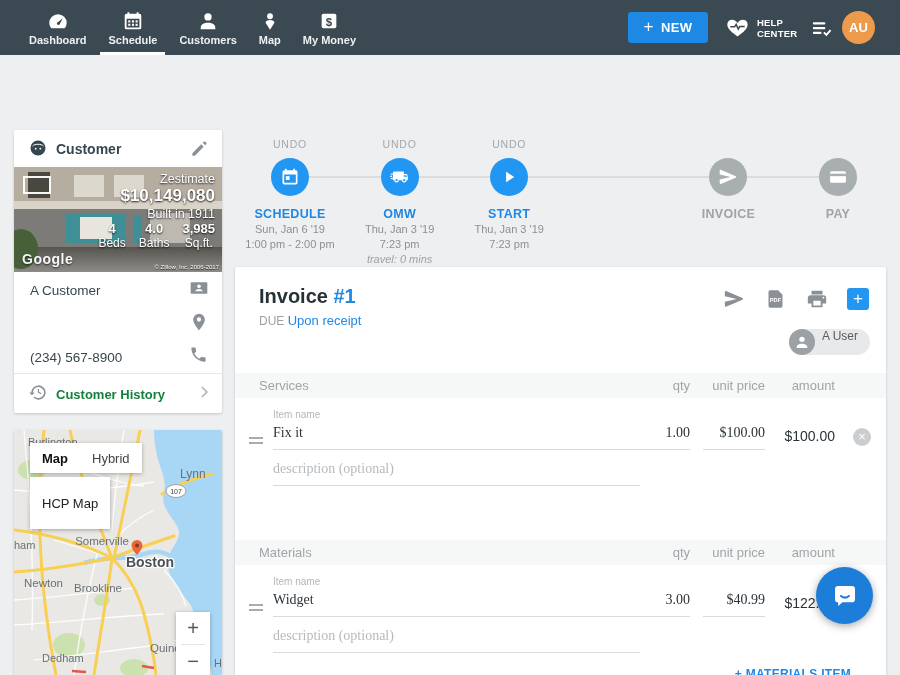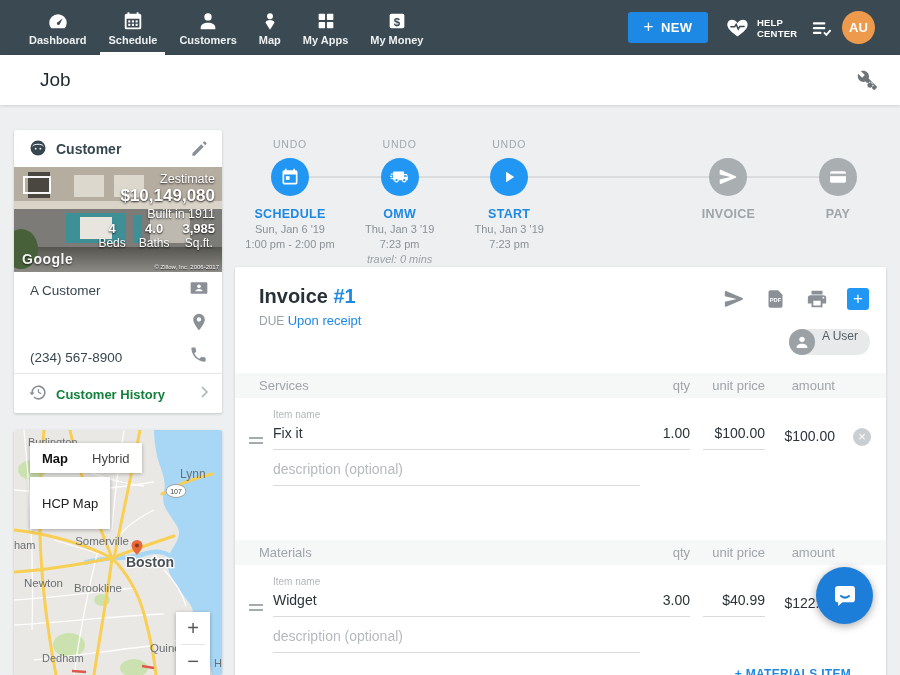--- a/index.html
+++ b/index.html
@@ -102,21 +102,21 @@
   .assignee .nm{font-size:12px;color:#565D62;}
   .band{position:absolute;left:0;width:651px;height:25px;background:#F6F7F7;}
   .band span{position:absolute;top:5px;font-size:13px;color:#9FA5A9;}
   .b-name{left:24px;}
   .b-qty{left:395px;width:60px;text-align:right;}
   .b-unit{left:450px;width:80px;text-align:right;}
   .b-amt{left:520px;width:80px;text-align:right;}
   .drag{position:absolute;left:14px;width:14px;height:3px;border-top:2px solid #A5ABAE;border-bottom:2px solid #A5ABAE;cursor:grab;}
   .fld-lbl{position:absolute;left:38px;font-size:10px;color:#B3B7BA;}
   .fld{position:absolute;height:26px;border-bottom:1px solid #D8DADB;}
-  .fld input{width:100%;border:none;outline:none;background:transparent;font-family:Liberation Sans, sans-serif;
+  .fld input{width:100%;border:none;outline:none;background:transparent;font-family:Liberation Serif, serif;
              font-size:14px;color:#2B3338;padding:2px 2px 6px 0;}
   .fld input::placeholder{color:#B6BABD;}
   .fld.num input{text-align:right;}
   .f-name{left:38px;width:367px;}
   .f-qty{left:393px;width:62px;}
   .f-unit{left:468px;width:62px;}
   .amt{position:absolute;left:500px;width:100px;text-align:right;font-size:14px;color:#2B3338;}
   .xdel{position:absolute;left:618px;width:18px;height:18px;border-radius:50%;background:#CBCED0;color:#fff;
         font-size:13px;line-height:18px;text-align:center;cursor:pointer;}
   .add-link{position:absolute;left:400px;width:216px;text-align:right;font-size:12px;font-weight:bold;
@@ -171,31 +171,20 @@
         <span class="nav-ic">
           <svg width="22" height="22" viewBox="0 0 24 24" fill="#fff">
               <circle cx="12" cy="6.8" r="3.2"></circle>
               <path d="M12 11c-2.6 0-4.8 1.2-4.8 2.8L12 21.5l4.8-7.7C16.8 12.2 14.6 11 12 11z"></path>
             </svg>
         </span>
         <span class="nav-lbl">Map</span>
       </div>
       <div class="nav-item">
         <span class="nav-ic">
-          <svg width="22" height="22" viewBox="0 0 24 24" fill="#fff">
-              <rect x="4" y="4" width="7" height="7" rx=".8"></rect>
-              <rect x="13" y="4" width="7" height="7" rx=".8"></rect>
-              <rect x="4" y="13" width="7" height="7" rx=".8"></rect>
-              <rect x="13" y="13" width="7" height="7" rx=".8"></rect>
-            </svg>
-        </span>
-        <span class="nav-lbl">My Apps</span>
-      </div>
-      <div class="nav-item">
-        <span class="nav-ic">
           <svg width="22" height="22" viewBox="0 0 24 24">
               <rect x="4" y="4" width="16" height="16" rx="2" fill="#fff"></rect>
               <text x="12" y="17" font-size="12.5" font-weight="bold" fill="#3B4A52" text-anchor="middle" font-family="Liberation Sans,sans-serif">$</text>
             </svg>
         </span>
         <span class="nav-lbl">My Money</span>
       </div>
     </div>
 
     <button class="new-btn">
@@ -214,29 +203,20 @@
       <svg width="23" height="23" viewBox="0 0 24 24" fill="#fff">
           <rect x="3" y="5.5" width="13" height="2.2" rx="1"></rect>
           <rect x="3" y="10.5" width="13" height="2.2" rx="1"></rect>
           <rect x="3" y="15.5" width="9" height="2.2" rx="1"></rect>
           <path d="M14.5 16.1l2.6 2.6 4.4-4.9" fill="none" stroke="#fff" stroke-width="2"></path>
         </svg>
     </span>
     <div class="avatar">AU</div>
   </div>
 
-  <div class="pagebar">
-    <div class="page-title">Job</div>
-    <span class="job-tools">
-      <svg width="22" height="22" viewBox="0 0 24 24" fill="#6F7478">
-          <path d="M22.6 19.2l-8.8-8.8c.9-2.2.4-4.9-1.4-6.7C10.5 1.8 7.7 1.4 5.4 2.4L9.6 6.6 6.7 9.5 2.4 5.3c-1 2.3-.6 5.1 1.3 7 1.8 1.8 4.4 2.3 6.7 1.4l8.8 8.8c.4.4 1 .4 1.4 0l2-2c.4-.4.4-1 0-1.3z"></path>
-          <circle cx="15.3" cy="17.6" r="3.2" fill="#6F7478" stroke="#fff" stroke-width="1.1" stroke-dasharray="1.6 1.1"></circle>
-        </svg>
-    </span>
-  </div>
 
   <div class="card cust">
     <span class="abs" style="left:14px;top:8px;">
       <svg width="20" height="20" viewBox="0 0 24 24">
           <circle cx="12" cy="12" r="9" fill="#37474F"></circle>
           <circle cx="9.2" cy="12.8" r="1.1" fill="#fff"></circle>
           <circle cx="14.8" cy="12.8" r="1.1" fill="#fff"></circle>
           <path d="M5.5 9.7C7.5 6.8 16.5 6.8 18.5 9.7" stroke="#fff" stroke-width="1.2" fill="none"></path>
         </svg>
     </span>

